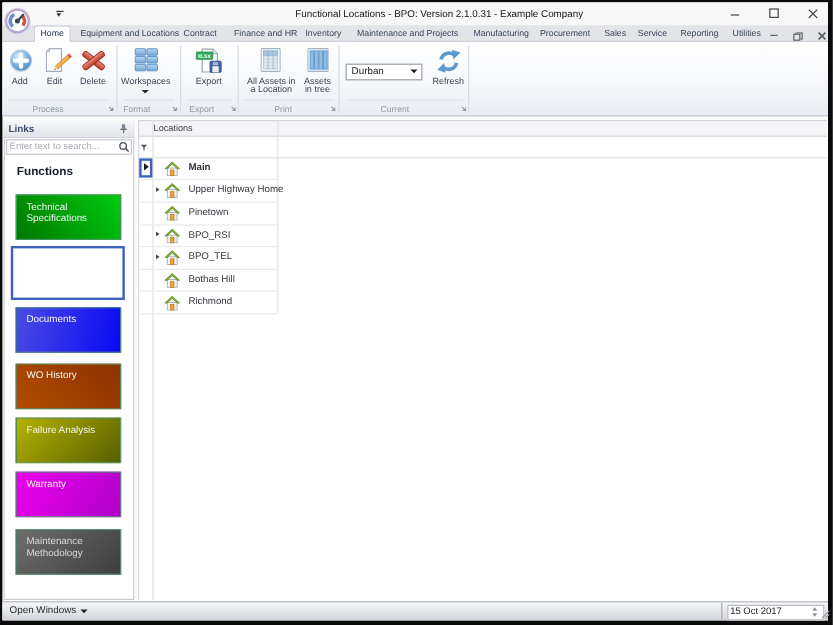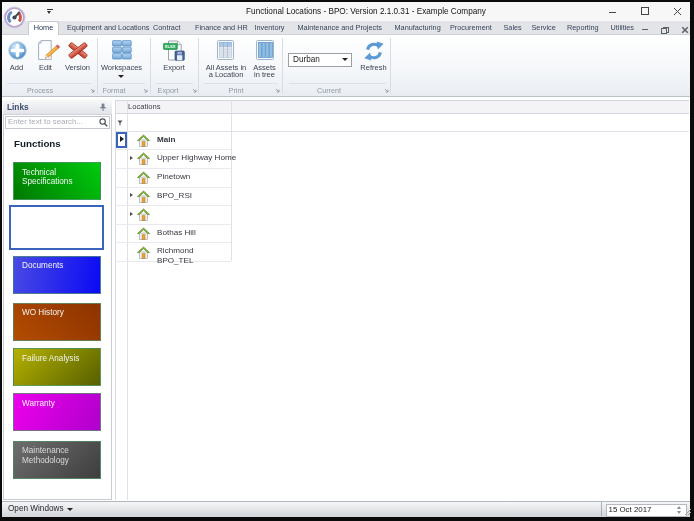--- a/index.html
+++ b/index.html
@@ -120,21 +120,21 @@
 <svg class="a" style="left:68px;top:41.5px;" width="20" height="17" viewBox="0 0 20 17">
 <defs>
         <linearGradient id="gDel" x1="0" y1="0" x2="0" y2="1">
           <stop offset="0%" stop-color="#ef9181"></stop>
           <stop offset="100%" stop-color="#b93a26"></stop>
         </linearGradient>
       </defs>
 <rect x="-0.5" y="6.1" width="21" height="4.8" rx="1.8" transform="rotate(38 10 8.5)" fill="url(#gDel)" stroke="#a23222" stroke-width="0.8"></rect>
 <rect x="-0.5" y="6.1" width="21" height="4.8" rx="1.8" transform="rotate(-38 10 8.5)" fill="url(#gDel)" stroke="#a23222" stroke-width="0.8"></rect>
 </svg>
-<div class="rlbl" style="left:57.5px;top:63.5px;width:40px;">Version</div>
+<div class="rlbl" style="left:57.5px;top:63.5px;width:40px;">Delete</div>
 
 <svg class="a" style="left:111.5px;top:40px;" width="20" height="20" viewBox="0 0 20 20">
 <defs>
         <linearGradient id="gWs" x1="0" y1="0" x2="0" y2="1">
           <stop offset="0%" stop-color="#b7d6f0"></stop>
           <stop offset="100%" stop-color="#74a7d8"></stop>
         </linearGradient>
       </defs>
 <g fill="url(#gWs)" stroke="#5d92c8" stroke-width="0.8">
 <rect x="0.6" y="0.6" width="8.8" height="5.4" rx="0.6"></rect>
@@ -258,21 +258,21 @@
 <svg class="a" style="left:137px;top:226.9px;" width="13" height="13">
       <use href="#house"></use>
     </svg>
 <svg class="a" style="left:137px;top:245.5px;" width="13" height="13">
       <use href="#house"></use>
     </svg>
 <div class="trtxt" style="top:130.5px;font-weight:bold;">Main</div>
 <div class="trtxt" style="top:149.2px;">Upper Highway Home</div>
 <div class="trtxt" style="top:167.8px;">Pinetown</div>
 <div class="trtxt" style="top:186.5px;">BPO_RSI</div>
-<div class="trtxt" style="top:205.1px;margin-top:47px;">BPO_TEL</div>
+<div class="trtxt" style="top:205.1px;">BPO_TEL</div>
 <div class="trtxt" style="top:223.8px;">Bothas Hill</div>
 <div class="trtxt" style="top:242.4px;">Richmond</div>
 <div class="a" style="left:129.8px;top:155.9px;width:0;height:0;border-top:2.8px solid transparent;border-bottom:2.8px solid transparent;border-left:3.6px solid #4c4c4c;"></div>
 <div class="a" style="left:129.8px;top:193.20000000000002px;width:0;height:0;border-top:2.8px solid transparent;border-bottom:2.8px solid transparent;border-left:3.6px solid #4c4c4c;"></div>
 <div class="a" style="left:129.8px;top:211.8px;width:0;height:0;border-top:2.8px solid transparent;border-bottom:2.8px solid transparent;border-left:3.6px solid #4c4c4c;"></div>
 
 <div class="a" style="left:115.5px;top:131.8px;width:11px;height:16.4px;border:2px solid #3a63bc;background:#fff;box-sizing:border-box;"></div>
 <div class="a" style="left:119.5px;top:135.5px;width:0;height:0;border-top:3.2px solid transparent;border-bottom:3.2px solid transparent;border-left:4px solid #1a1a1a;"></div>
 
 <div class="a" style="left:2px;top:501px;width:688px;height:16px;background:linear-gradient(#f5f6f7,#d2d5d9);border-top:1px solid #b2b6bc;box-sizing:border-box;"></div>

